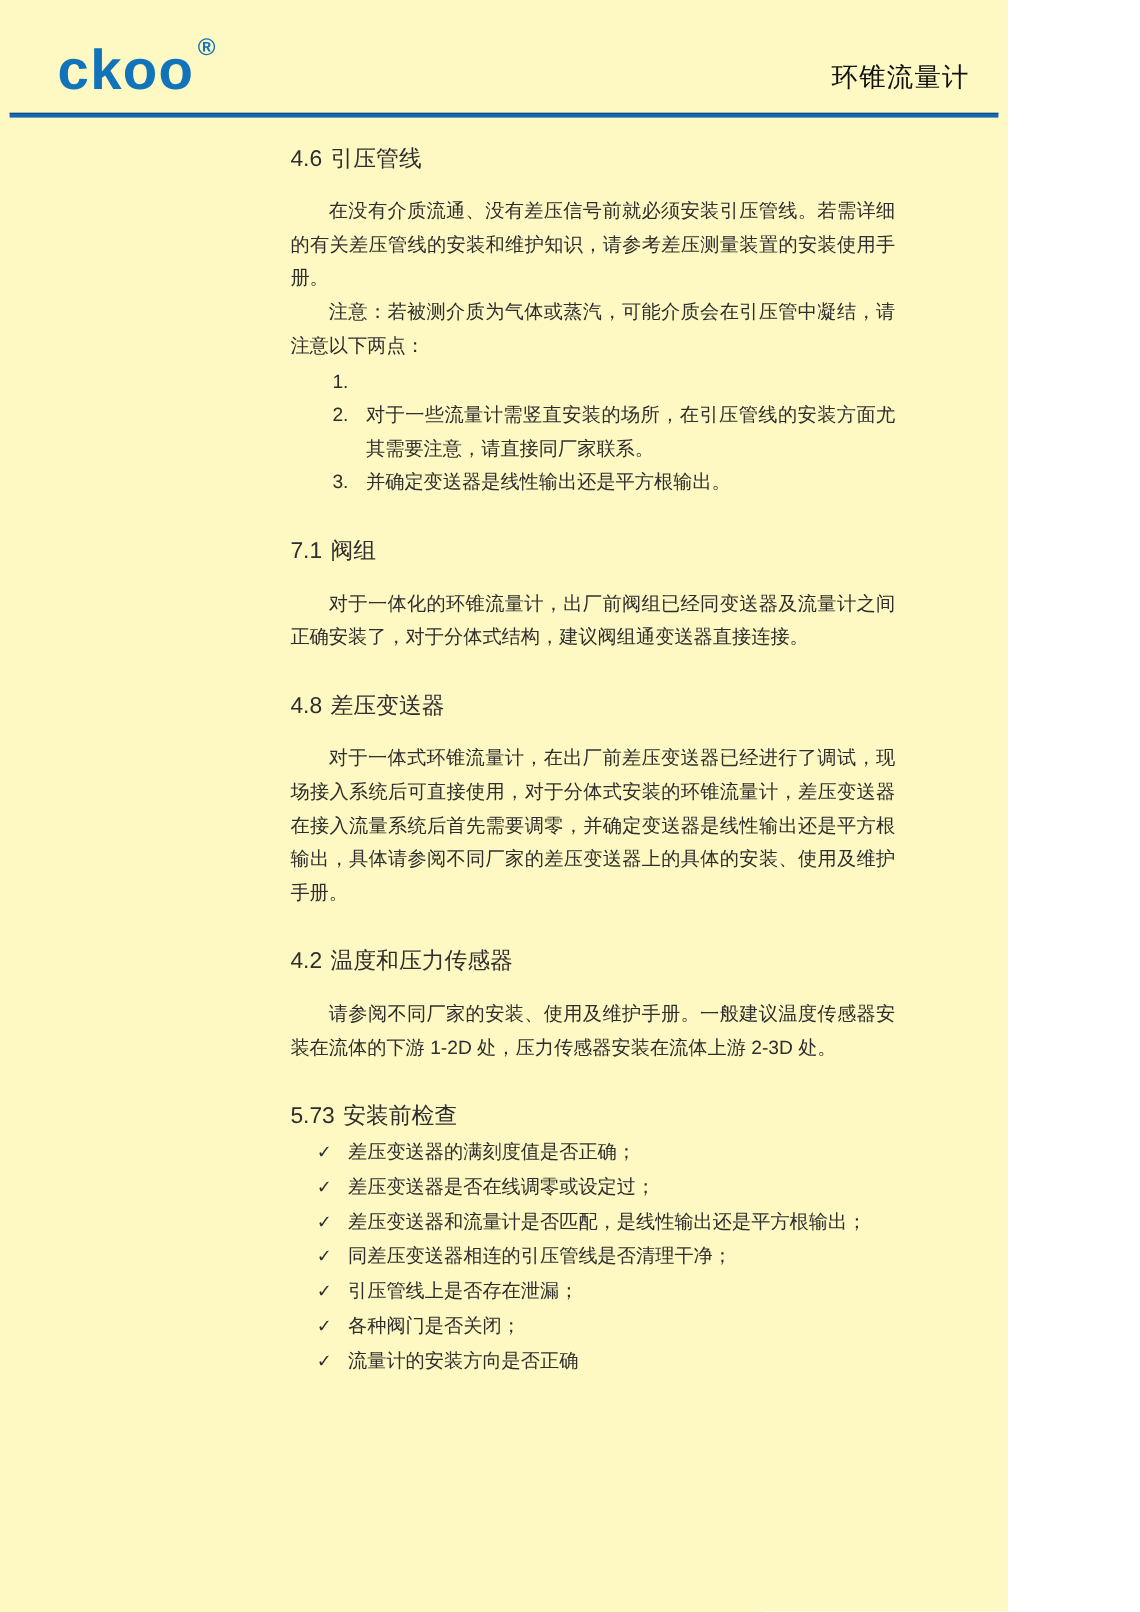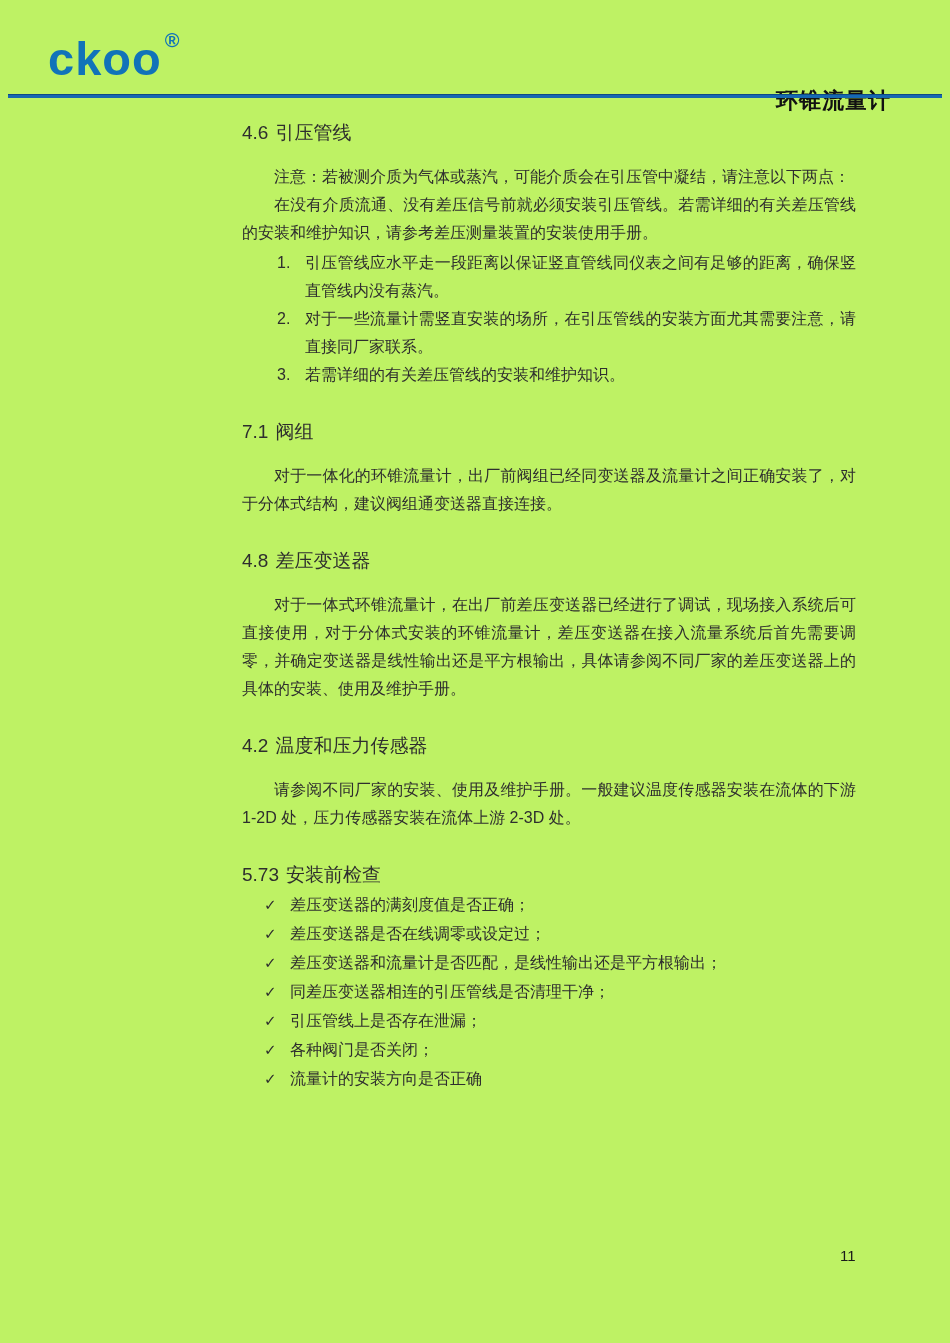--- a/index.html
+++ b/index.html
@@ -3,41 +3,41 @@
 <meta charset="utf-8">
 <style>
   :root{
     --brand-blue:#1173b9;
     --rule-blue:#1668b1;
     --ink:#2e2e2e;
   }
   html,body{margin:0;padding:0;background:#ffffff;}
   .page{
     position:relative;
-    width:950px;height:1343px;
-    background:#bef264;
+    width:840px;height:1343px;
+    background:#fef9c3;
     font-family:"Liberation Sans","DejaVu Sans",sans-serif;
     color:var(--ink);
     overflow:hidden;
   }
   
   .hdr{position:relative;height:97px;}
   .logo{position:absolute;left:48px;top:30px;line-height:1;white-space:nowrap;}
   .logo-text{
     font-size:47px;font-weight:bold;letter-spacing:1px;
     color:var(--brand-blue);
   }
   .logo-reg{
     font-size:20px;font-weight:bold;color:var(--brand-blue);
     vertical-align:28px;margin-left:3px;
   }
   .doc-title{
-    position:absolute;right:59px;top:52px;
-    font-size:22px;font-weight:bold;color:#111111;
-    letter-spacing:1px;line-height:1.2;white-space:nowrap;margin-top:36px;
+    position:absolute;right:32px;top:52px;
+    font-size:22px;font-weight:normal;color:#111111;
+    letter-spacing:1px;line-height:1.2;white-space:nowrap;
   }
   .hdr-rule{
     position:absolute;left:8px;right:8px;top:94px;height:3px;
     background:var(--rule-blue);
     border-top:1px solid #0d4a86;
   }
   
   .content{
     margin:0 94px 0 242px;
     font-size:16px;line-height:28px;
@@ -78,34 +78,33 @@
     <div class="doc-title">环锥流量计</div>
     <div class="hdr-rule"></div>
   </div>
 
   <div class="content">
 
     <h2 class="sec first">
       <span>4.6</span>
       <span>引压管线</span>
     </h2>
+    <p class="para">在没有介质流通、没有差压信号前就必须安装引压管线。若需详细的有关差压管线的安装和维护知识，请参考差压测量装置的安装使用手册。</p>
     <p class="para">注意：若被测介质为气体或蒸汽，可能介质会在引压管中凝结，请注意以下两点：</p>
-    <p class="para">在没有介质流通、没有差压信号前就必须安装引压管线。若需详细的有关差压管线的安装和维护知识，请参考差压测量装置的安装使用手册。</p>
     <div class="olist">
       <div class="oli">
         <span class="marker">1.</span>
-        <span class="litext">引压管线应水平走一段距离以保证竖直管线同仪表之间有足够的距离，确保竖直管线内没有蒸汽。</span>
       </div>
       <div class="oli">
         <span class="marker">2.</span>
         <span class="litext">对于一些流量计需竖直安装的场所，在引压管线的安装方面尤其需要注意，请直接同厂家联系。</span>
       </div>
       <div class="oli">
         <span class="marker">3.</span>
-        <span class="litext">若需详细的有关差压管线的安装和维护知识。</span>
+        <span class="litext">并确定变送器是线性输出还是平方根输出。</span>
       </div>
     </div>
 
     <h2 class="sec">
       <span>7.1</span>
       <span>阀组</span>
     </h2>
     <p class="para">对于一体化的环锥流量计，出厂前阀组已经同变送器及流量计之间正确安装了，对于分体式结构，建议阀组通变送器直接连接。</p>
 
     <h2 class="sec">

